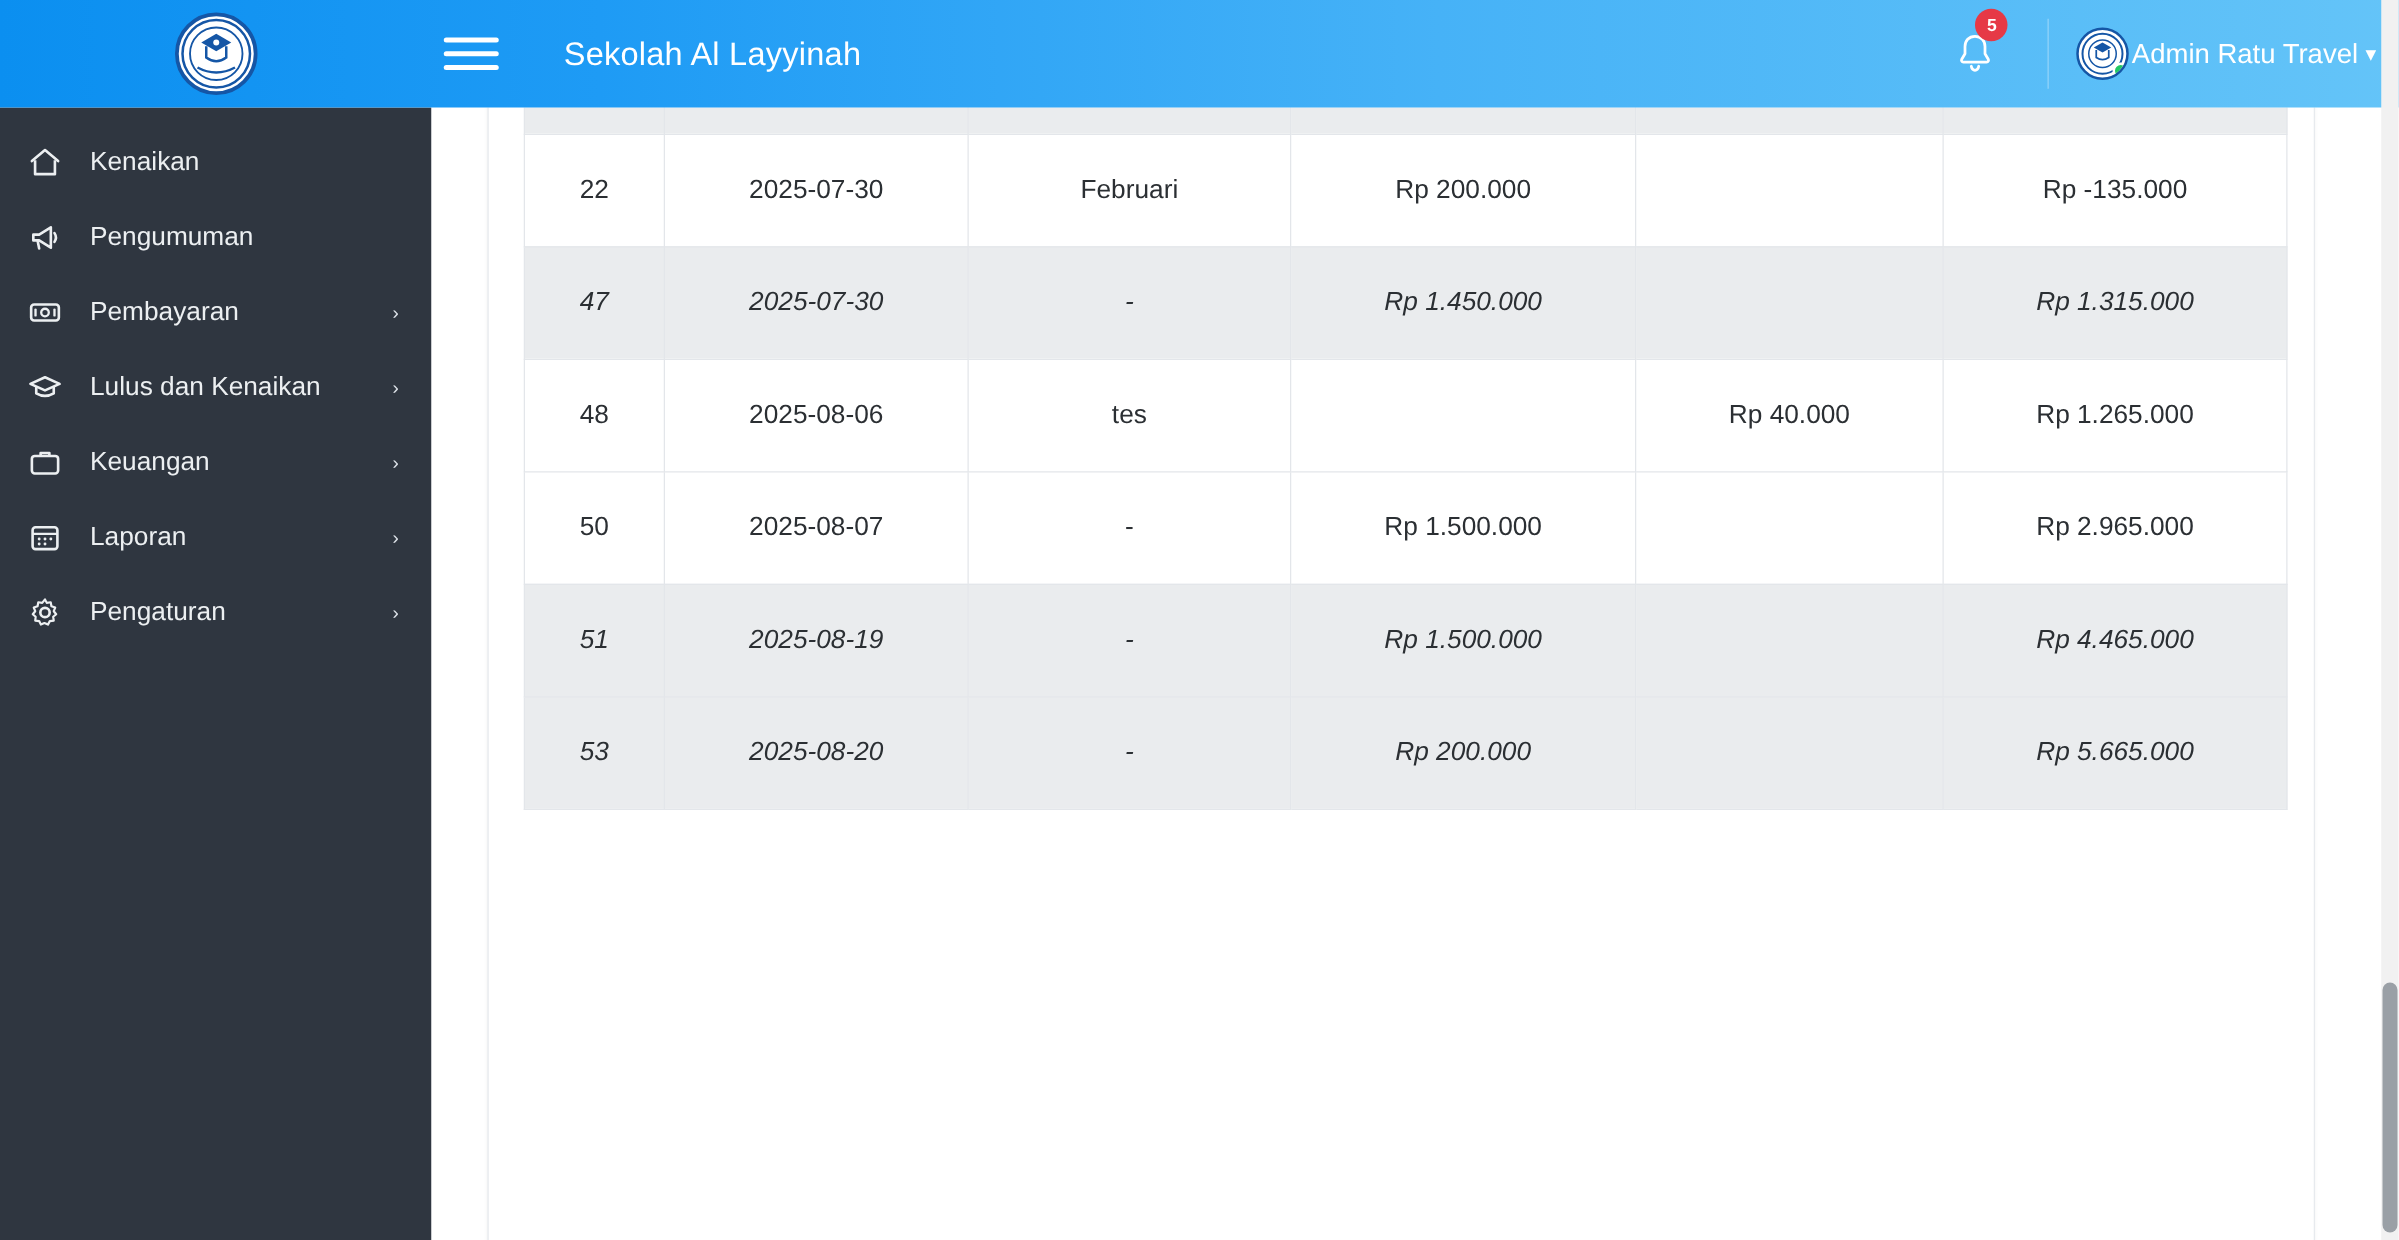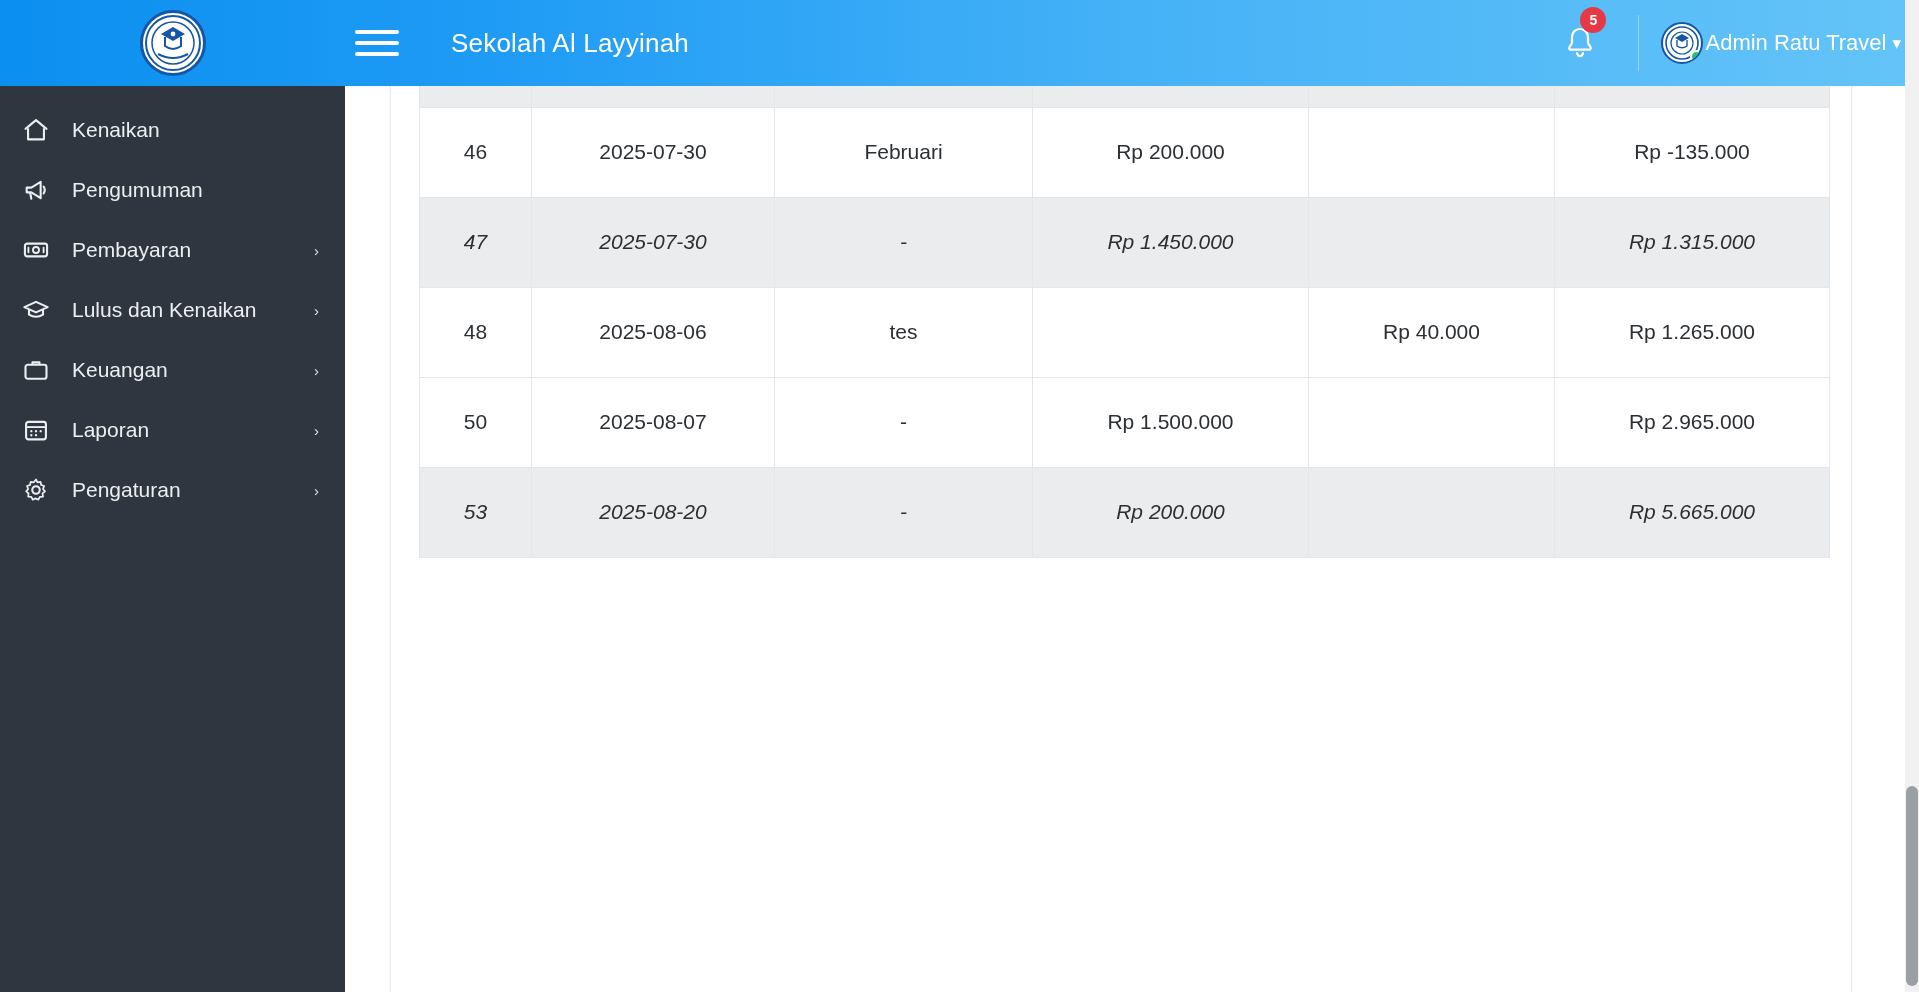--- a/index.html
+++ b/index.html
@@ -417,21 +417,21 @@
           <tbody>
             <tr class="cut even">
               <td></td>
               <td></td>
               <td></td>
               <td></td>
               <td></td>
               <td></td>
             </tr>
             <tr class="odd">
-              <td>46</td>
+              <td>22</td>
               <td>2025-07-30</td>
               <td>Februari</td>
               <td>Rp 200.000</td>
               <td></td>
               <td>Rp -135.000</td>
             </tr>
             <tr class="even">
               <td>47</td>
               <td>2025-07-30</td>
               <td>-</td>
@@ -449,20 +449,28 @@
             </tr>
             <tr class="odd">
               <td>50</td>
               <td>2025-08-07</td>
               <td>-</td>
               <td>Rp 1.500.000</td>
               <td></td>
               <td>Rp 2.965.000</td>
             </tr>
             <tr class="even">
+              <td>51</td>
+              <td>2025-08-19</td>
+              <td>-</td>
+              <td>Rp 1.500.000</td>
+              <td></td>
+              <td>Rp 4.465.000</td>
+            </tr>
+            <tr class="even">
               <td>53</td>
               <td>2025-08-20</td>
               <td>-</td>
               <td>Rp 200.000</td>
               <td></td>
               <td>Rp 5.665.000</td>
             </tr>
           </tbody>
         </table>
       </div>

